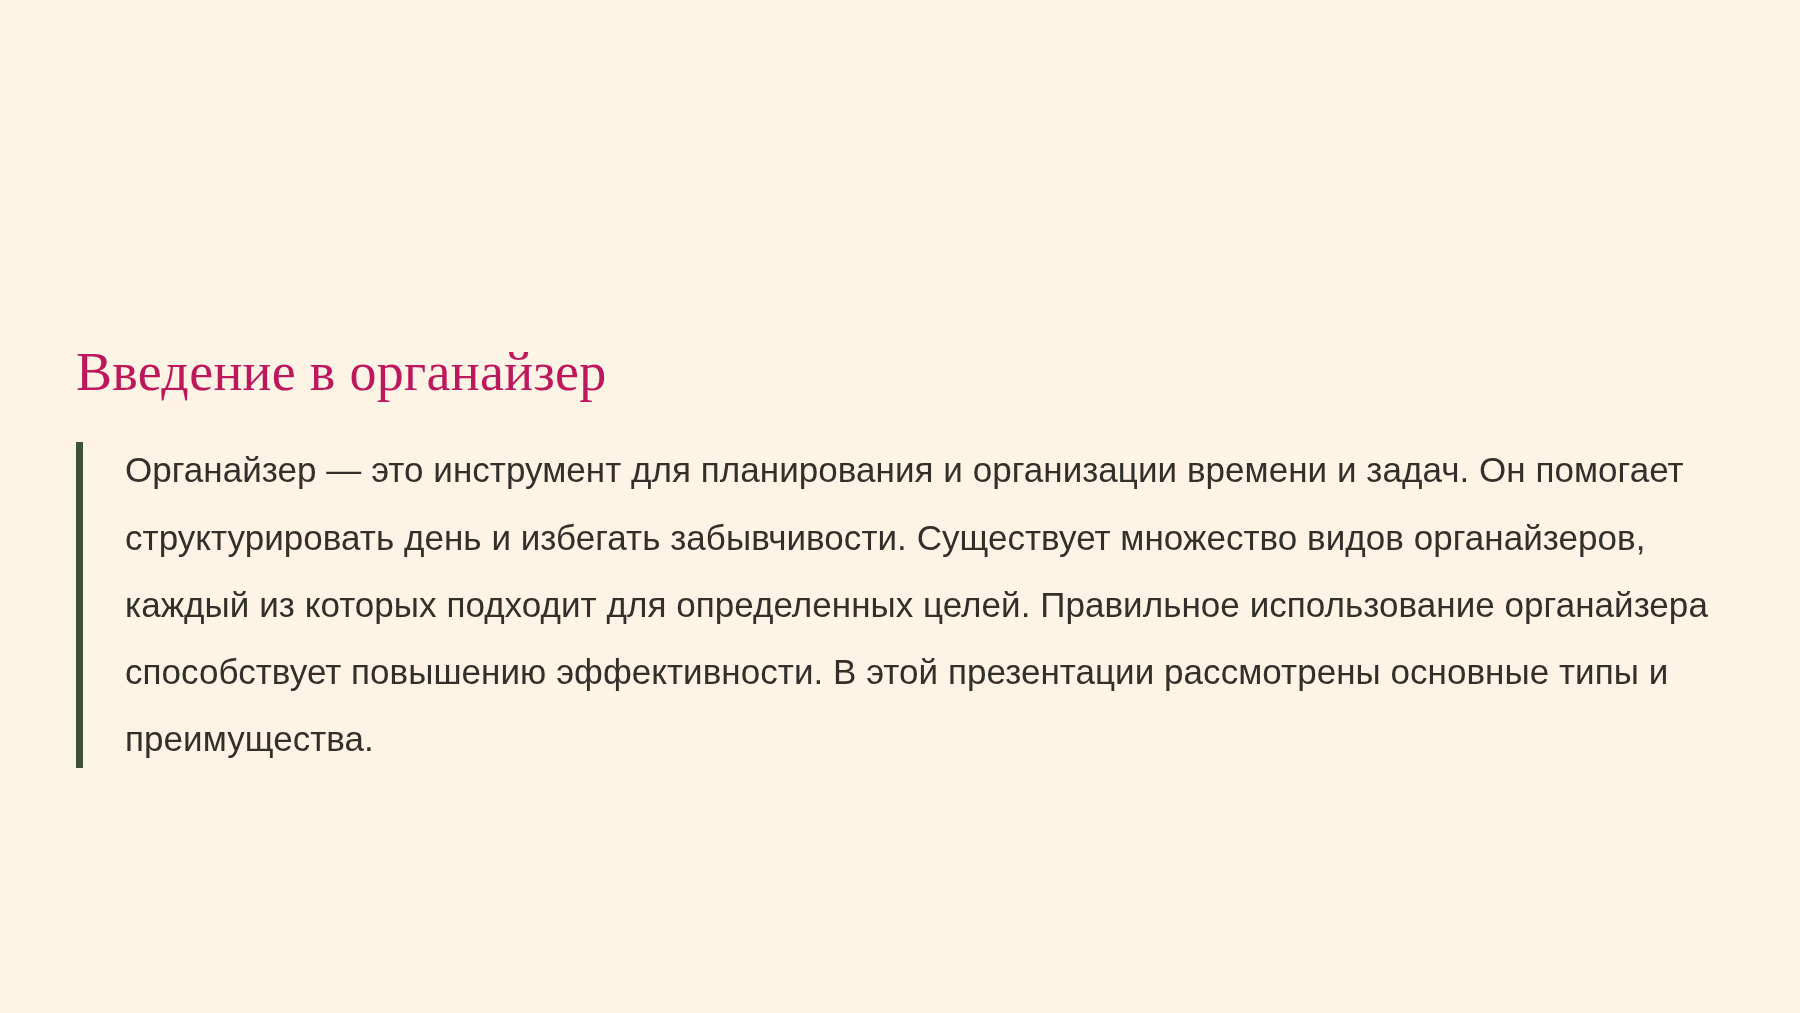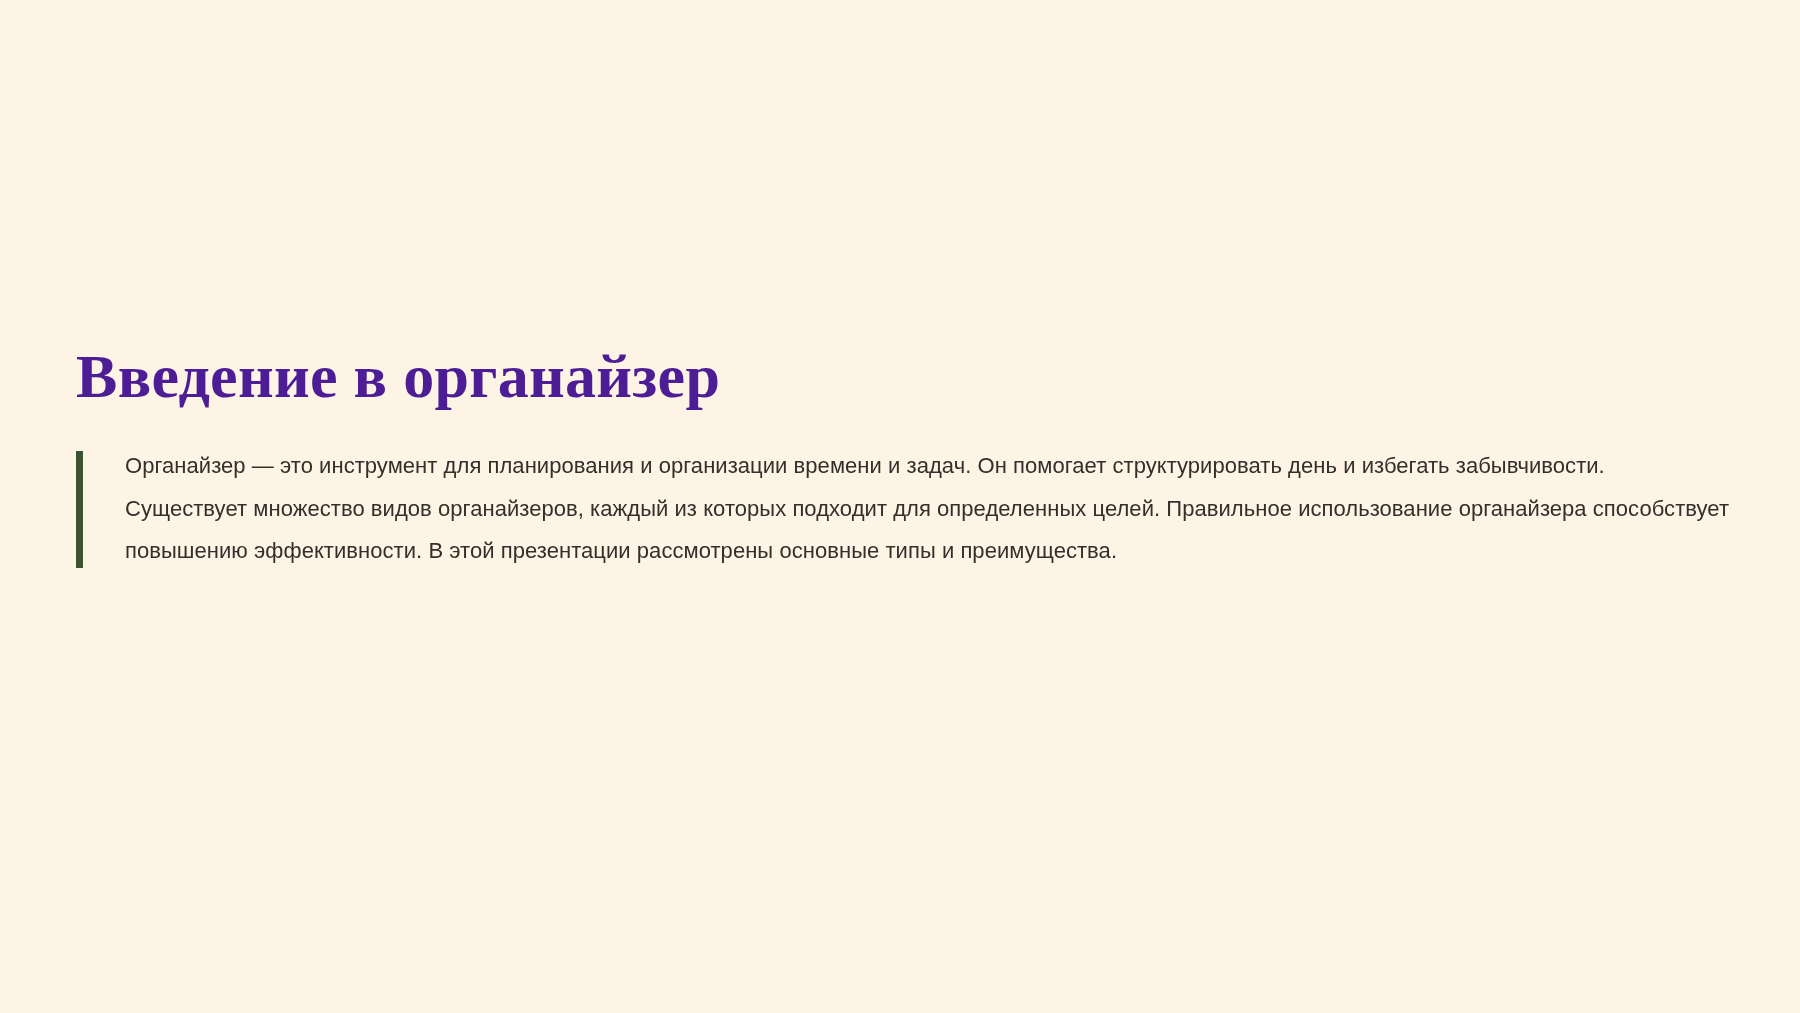--- a/index.html
+++ b/index.html
@@ -27,24 +27,24 @@
 
   .slide-content {
     position: absolute;
     left: 76px;
     top: 342px;
     width: 1660px;
   }
 
   .slide-title {
     font-family: "Liberation Serif", "DejaVu Serif", serif;
-    font-size: 62px;
+    font-size: 54px;
     line-height: 1.12;
-    font-weight: 700;
-    color: #4c1d95;
+    font-weight: 400;
+    color: #be185d;
     letter-spacing: 0.3px;
     margin: 0 0 34px 0;
     white-space: nowrap;
   }
 
   .body-block {
     position: relative;
     display: block;
     padding-left: 49px;
     box-sizing: border-box;
@@ -57,21 +57,21 @@
     top: 6px;
     bottom: 4px;
     width: 7px;
     background: #3d5233;
     border-radius: 0;
   }
 
   .body-text {
     margin: 0;
     font-family: "Liberation Sans", "DejaVu Sans", sans-serif;
-    font-size: 22px;
+    font-size: 35px;
     line-height: 1.92;
     font-weight: 400;
     color: #332f2a;
     text-align: left;
     letter-spacing: 0.05px;
     max-width: 1628px;
   }
 </style>
 </head>
 <body>

